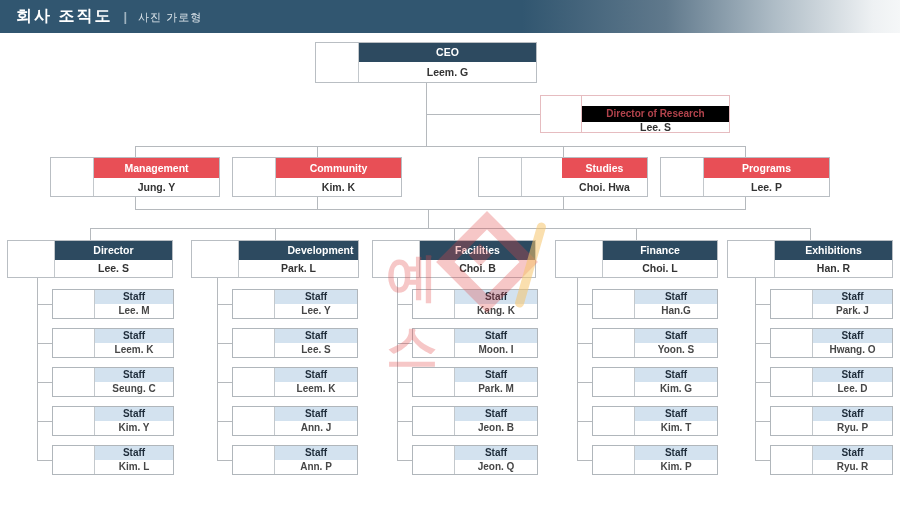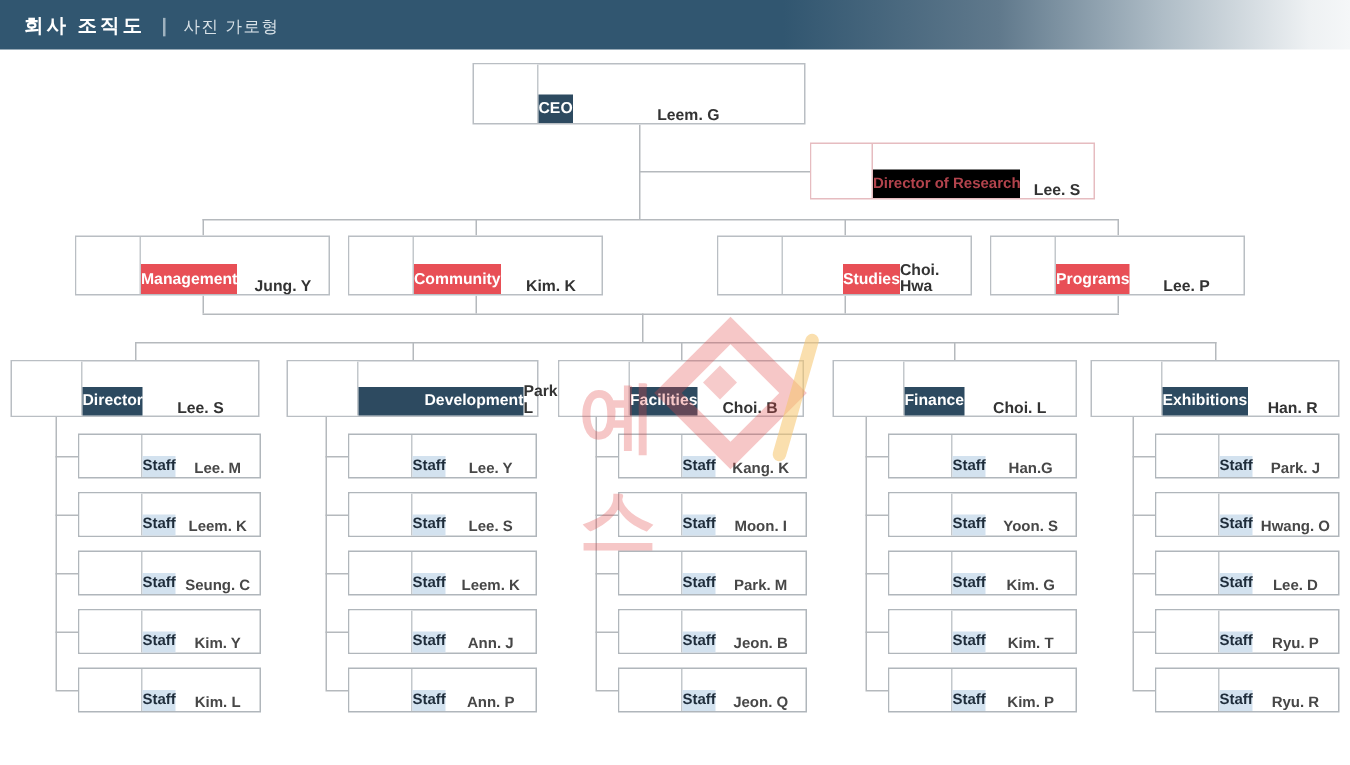--- a/index.html
+++ b/index.html
@@ -2,31 +2,31 @@
 <html><head>
 <meta charset="utf-8">
 <style>
   html,body{margin:0;padding:0;background:#ffffff;}
   body{font-family:"Liberation Sans","DejaVu Sans",sans-serif;}
   .stage{position:relative;width:900px;height:510px;background:#fff;overflow:hidden;}
 
   
   .topbar{position:absolute;left:0;top:0;width:900px;height:33px;display:flex;align-items:center;
     background:linear-gradient(90deg,#315670 0%,#315670 58%,#60798c 74%,#aebcc6 86%,#eef1f3 97%,#f5f7f8 100%);}
-  .tb-title{color:#ffffff;font-size:13px;font-weight:bold;margin-left:16px;letter-spacing:2px;}
+  .tb-title{color:#ffffff;font-size:16px;font-weight:bold;margin-left:16px;letter-spacing:2px;}
   .tb-sep{color:#9fb2bf;margin:0 11px;font-size:13px;font-weight:bold;}
   .tb-sub{color:#d9e2e8;font-size:11px;letter-spacing:1px;margin-top:2px;}
 
   
   .ln{position:absolute;background:#b5b9bd;z-index:1;}
 
   
   .obox{position:absolute;display:flex;background:#fff;border:1px solid #b9bec3;box-sizing:border-box;z-index:2;}
   .obox .photo{height:100%;border-right:1px solid #c3c8cc;background:#fff;flex:0 0 auto;}
-  .obox .info{flex:1;display:flex;flex-direction:row;min-width:0;align-items:flex-end;}
+  .obox .info{flex:1;display:flex;flex-direction:column;min-width:0;}
   .band{display:flex;align-items:center;justify-content:center;font-weight:bold;font-size:10.5px;line-height:1;}
   .nm{flex:1;display:flex;align-items:center;justify-content:center;font-weight:bold;font-size:10.5px;color:#333;line-height:1;}
   .c-navy{background:#2d4a60;color:#ffffff;}
   .c-red{background:#e84f56;color:#ffffff;}
   .c-pink{background:#000000;color:#b2434c;margin-top:10px;}
   .c-blue{background:#d3e2ef;color:#1e2c3a;}
   .staff-box{border-color:#b0b6bb;}
   .staff-box .band{font-size:10px;}
   .staff-box .nm{font-size:10px;color:#474747;}
   .pink-border{border-color:#e6bcc0;}

